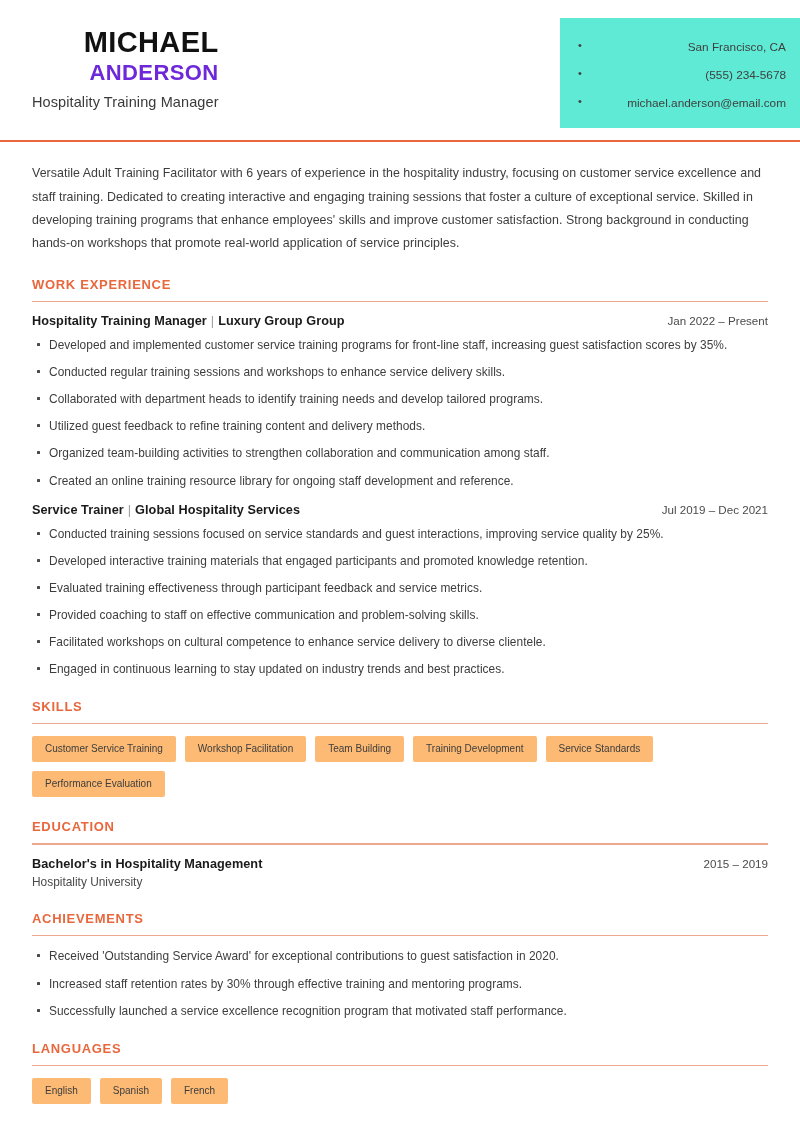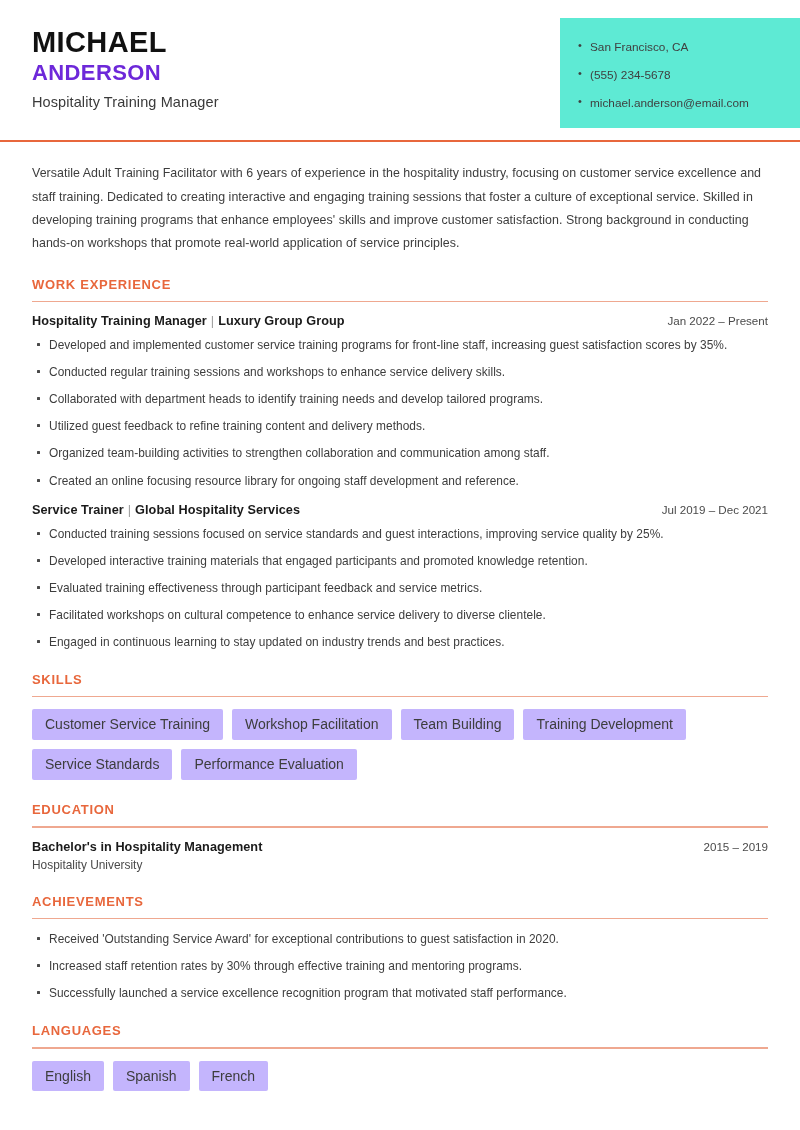--- a/index.html
+++ b/index.html
@@ -21,20 +21,21 @@
     box-sizing: border-box;
     background: #fff;
   }
 
   
   .header {
     display: flex;
     align-items: flex-start;
     justify-content: space-between;
     padding: 0;
+    text-align: right;
   }
   .header-left {
     padding: 26px 0 0 32px;
   }
   .name-line1 {
     font-size: 29px;
     font-weight: bold;
     letter-spacing: 0.4px;
     color: #111111;
     line-height: 1.16;
@@ -176,24 +177,24 @@
   .job-block { margin-bottom: 14px; }
   .job-block:last-child { margin-bottom: 16px; }
 
   
   .tags {
     display: flex;
     flex-wrap: wrap;
     gap: 9px 9px;
   }
   .tag {
-    background: #c4b5fd;
+    background: #fdba74;
     border-radius: 2px;
     padding: 7px 13px;
-    font-size: 14px;
+    font-size: 10px;
     color: #3d3d3d;
     line-height: 1.2;
     white-space: nowrap;
   }
 
   .ach-list { margin-top: 13px; }
   .ach-list li { margin-bottom: 12px; }
 </style>
 </head>
 <body>
@@ -228,33 +229,34 @@
         <div class="entry-head">
           <div class="entry-title"><span>Hospitality Training Manager</span><span class="sep">|</span><span>Luxury Group Group</span></div>
           <div class="entry-date">Jan 2022 – Present</div>
         </div>
         <ul class="bullets">
           <li>Developed and implemented customer service training programs for front-line staff, increasing guest satisfaction scores by 35%.</li>
           <li>Conducted regular training sessions and workshops to enhance service delivery skills.</li>
           <li>Collaborated with department heads to identify training needs and develop tailored programs.</li>
           <li>Utilized guest feedback to refine training content and delivery methods.</li>
           <li>Organized team-building activities to strengthen collaboration and communication among staff.</li>
-          <li>Created an online focusing resource library for ongoing staff development and reference.</li>
+          <li>Created an online training resource library for ongoing staff development and reference.</li>
         </ul>
       </div>
 
       <div class="job-block">
         <div class="entry-head">
           <div class="entry-title"><span>Service Trainer</span><span class="sep">|</span><span>Global Hospitality Services</span></div>
           <div class="entry-date">Jul 2019 – Dec 2021</div>
         </div>
         <ul class="bullets">
           <li>Conducted training sessions focused on service standards and guest interactions, improving service quality by 25%.</li>
           <li>Developed interactive training materials that engaged participants and promoted knowledge retention.</li>
           <li>Evaluated training effectiveness through participant feedback and service metrics.</li>
+          <li>Provided coaching to staff on effective communication and problem-solving skills.</li>
           <li>Facilitated workshops on cultural competence to enhance service delivery to diverse clientele.</li>
           <li>Engaged in continuous learning to stay updated on industry trends and best practices.</li>
         </ul>
       </div>
     </div>
 
     <div class="section">
       <div class="section-title">SKILLS</div>
       <div class="section-rule"></div>
       <div class="tags">

